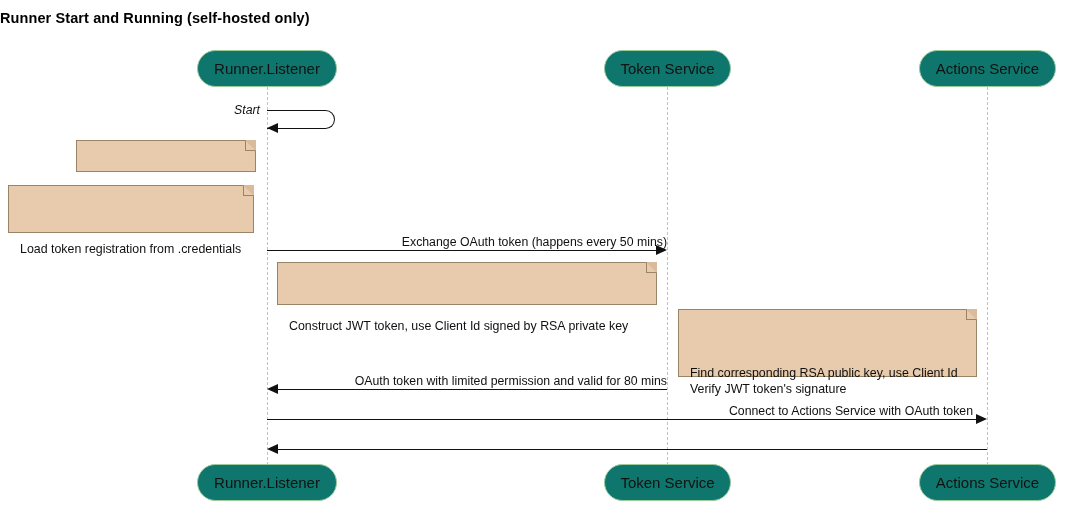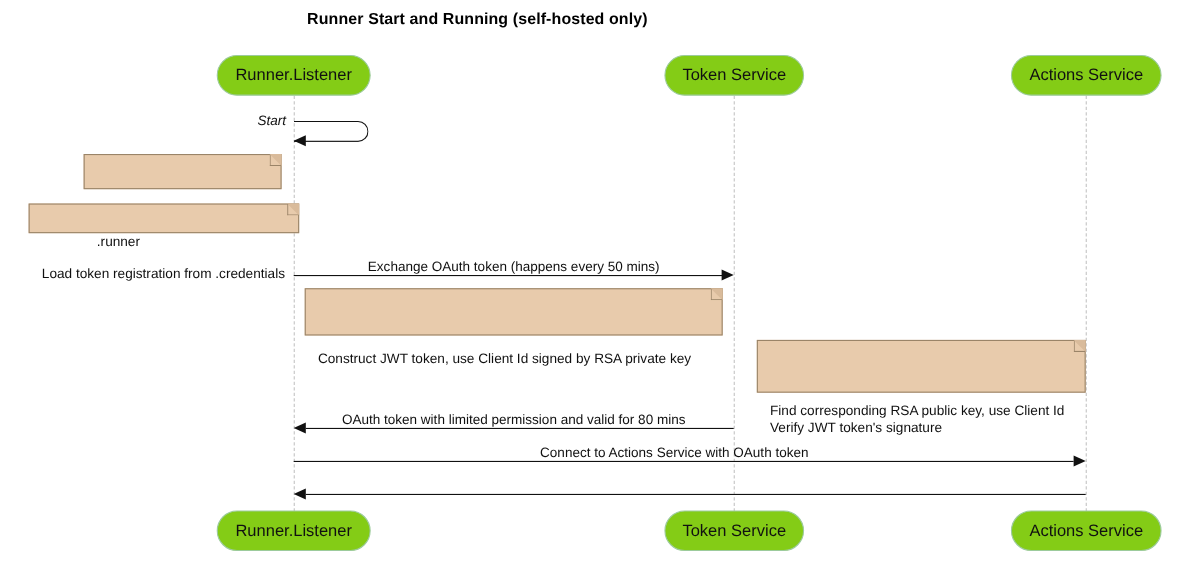--- a/index.html
+++ b/index.html
@@ -17,35 +17,35 @@
   }
   #diagram {
     position: absolute;
     inset: 0;
   }
   .title {
     position: absolute;
     left: 0;
     top: 10px;
     width: 868px;
-    text-align: center;
+    text-align: left;
     font-size: 14.5px;
     font-weight: bold;
     color: #000000;
     letter-spacing: 0.1px;
   }
   .lifeline {
     position: absolute;
     width: 0;
     border-left: 1.4px dashed #c3c3c3;
   }
   .participant {
     position: absolute;
     box-sizing: border-box;
-    background: #84cc16;
+    background: #0f766e;
     border: 1px solid #9ccb9c;
     border-radius: 19px;
     display: flex;
     align-items: center;
     justify-content: center;
     font-size: 15px;
     color: #111111;
     white-space: nowrap;
   }
   .note {
@@ -96,21 +96,21 @@
     border-left: 11px solid #111111;
   }
   .arrow-head.left {
     border-right: 11px solid #111111;
   }
   .msg-label {
     position: absolute;
     font-size: 12.3px;
     color: #101010;
     white-space: nowrap;
-    text-align: center;
+    text-align: right;
   }
   .self-loop {
     position: absolute;
     box-sizing: border-box;
     border: 1.6px solid #111111;
     border-left: none;
     border-top-right-radius: 12px;
     border-bottom-right-radius: 12px;
   }
 </style>
@@ -138,37 +138,37 @@
   <div class="msg-label" style="left:196px; top:103px; width:64px; text-align:right;font-style:italic;">Start</div>
   <div class="self-loop" style="left:267px; top:110px; width:68px; height:19px;"></div>
   <div class="arrow-head left" style="left:267px; top:123px;"></div>
 
   <div class="note" style="left:76px; top:140px; width:180px; height:32px;">
     <span class="fold"></span>
     <span class="fold-edge"></span>
     <span>Load config info from .runner</span>
   </div>
 
-  <div class="note" style="left:26px; top:185px; width:246px; height:27px;">
+  <div class="note" style="left:8px; top:185px; width:246px; height:48px;">
     <span class="fold"></span>
     <span class="fold-edge"></span>
     <span>Load token registration from .credentials</span>
   </div>
 
   <div class="msg-label" style="left:267px; top:235px; width:400px;">Exchange OAuth token (happens every 50 mins)</div>
   <div class="msg-line" style="left:267px; top:250px; width:392px;"></div>
   <div class="arrow-head right" style="left:656px; top:244.5px;"></div>
 
   <div class="note" style="left:277px; top:262px; width:380px; height:43px;">
     <span class="fold"></span>
     <span class="fold-edge"></span>
     <span>Construct JWT token, use Client Id signed by RSA private key</span>
   </div>
 
-  <div class="note" style="left:678px; top:309px; width:299px; height:48px;margin-left:10px;">
+  <div class="note" style="left:678px; top:309px; width:299px; height:68px;">
     <span class="fold"></span>
     <span class="fold-edge"></span>
     <span>Find corresponding RSA public key, use Client Id
 Verify JWT token's signature</span>
   </div>
 
   <div class="msg-label" style="left:267px; top:374px; width:400px;">OAuth token with limited permission and valid for 80 mins</div>
   <div class="msg-line" style="left:278px; top:389px; width:389px;"></div>
   <div class="arrow-head left" style="left:267px; top:383.5px;"></div>
 

